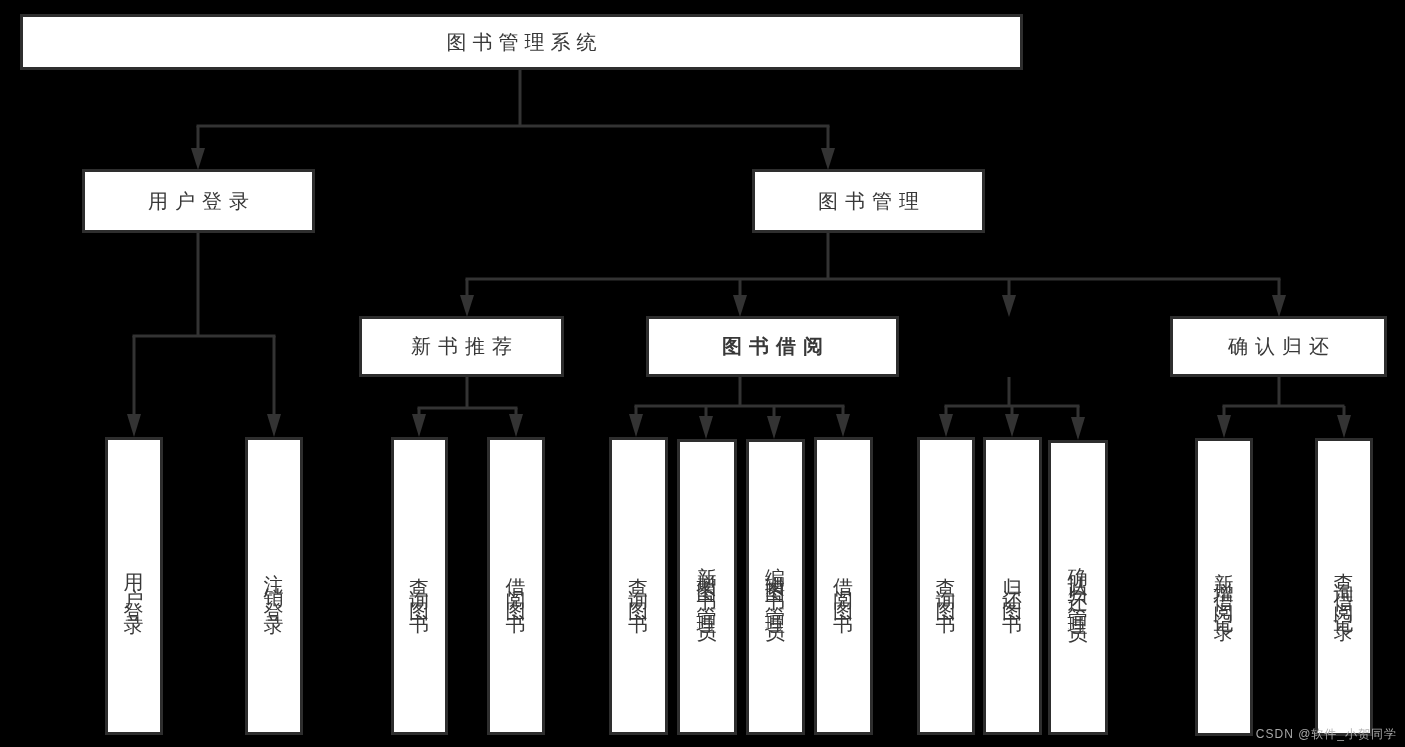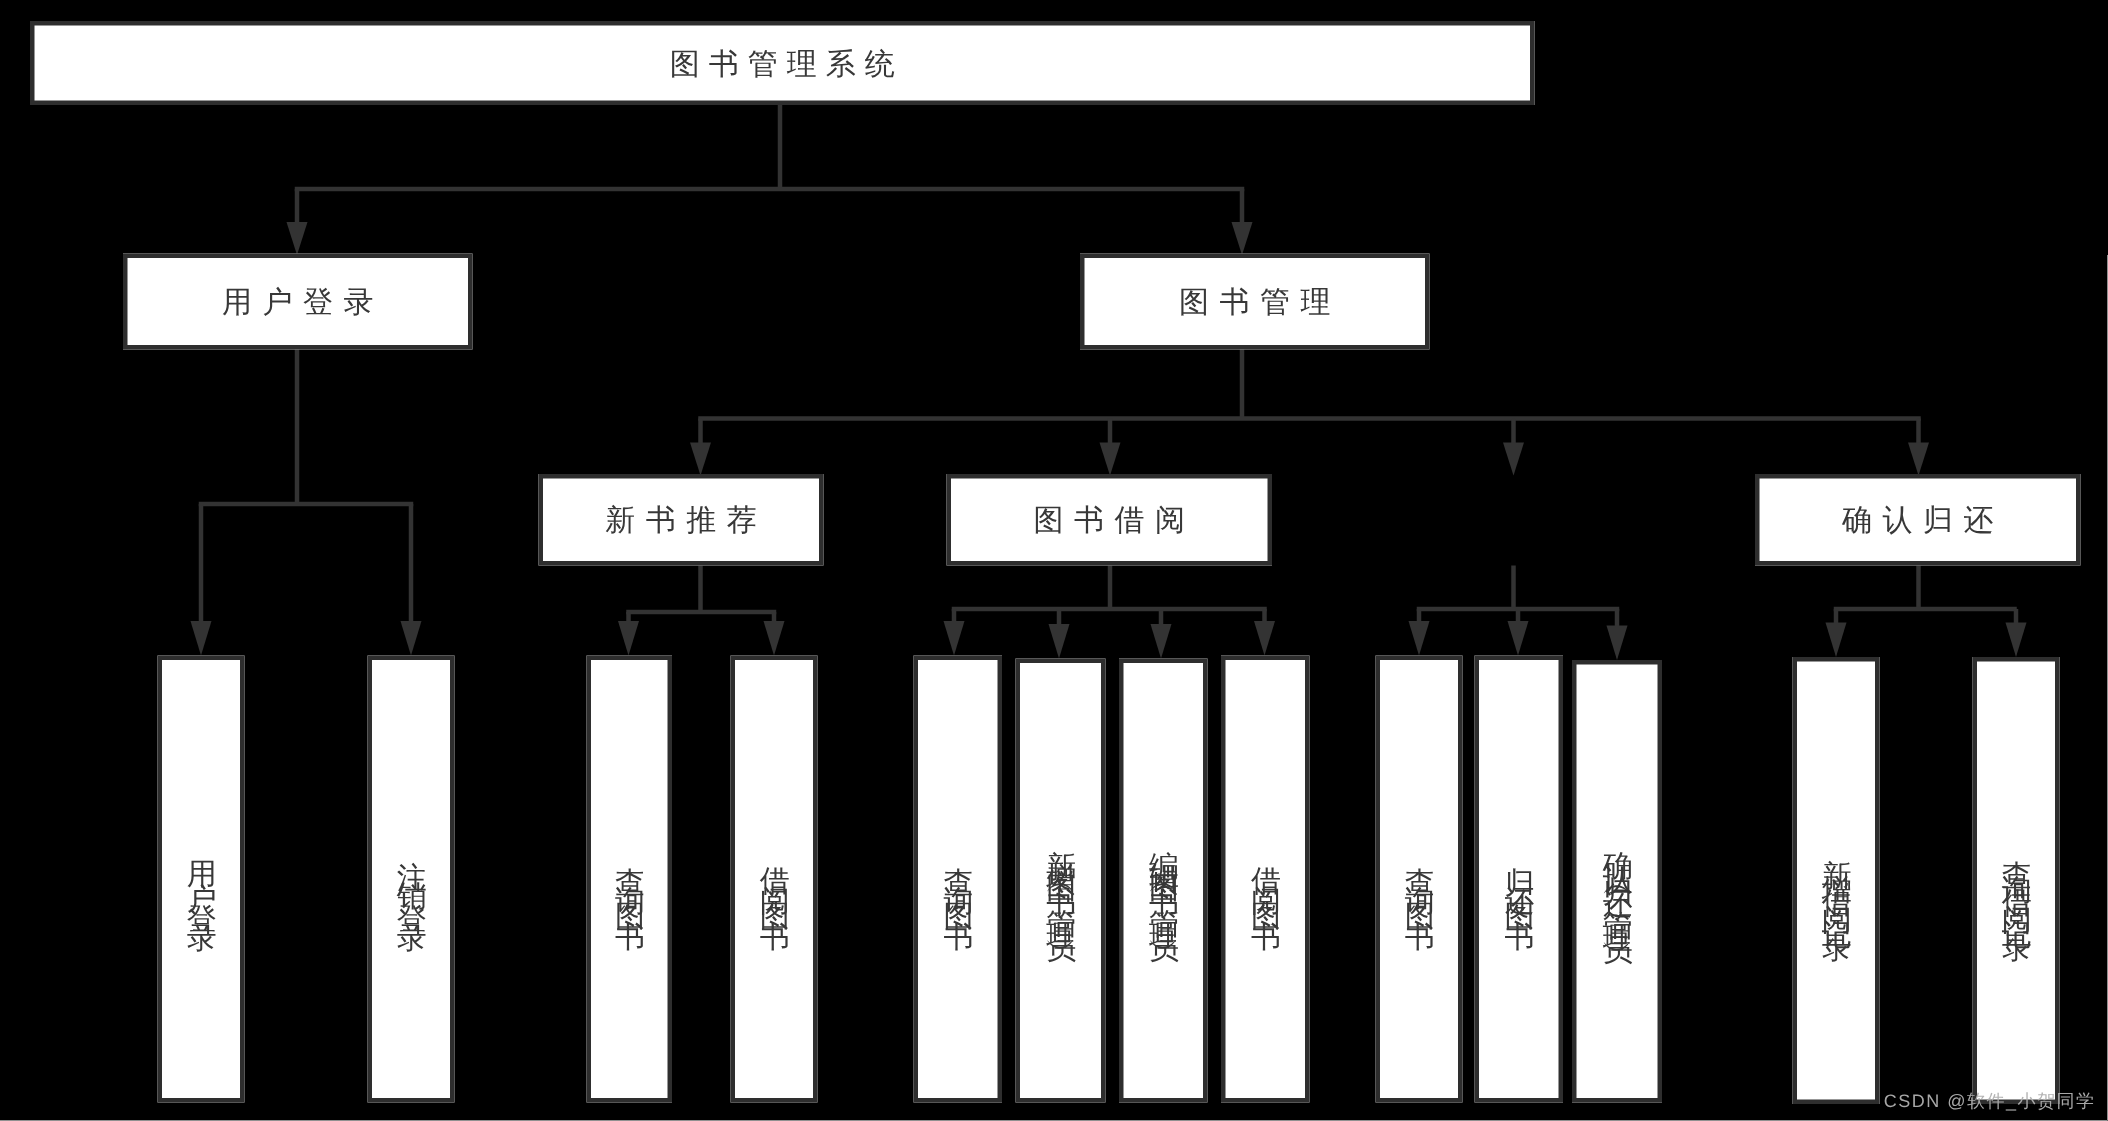--- a/index.html
+++ b/index.html
@@ -125,24 +125,24 @@
       <polygon points="1005,414 1019,414 1012,437"></polygon>
       <polygon points="1071,417 1085,417 1078,440"></polygon>
       <polygon points="1217,415 1231,415 1224,438"></polygon>
       <polygon points="1337,415 1351,415 1344,438"></polygon>
     </g>
   </svg>
 
   <div class="hbox root" style="left:20px; top:14px; width:1003px; height:56px;">图书管理系统</div>
 
   <div class="hbox" style="left:82px; top:169px; width:233px; height:64px;">用户登录</div>
-  <div class="hbox" style="left:720px; top:169px; width:233px; height:64px;">图书管理</div>
+  <div class="hbox" style="left:752px; top:169px; width:233px; height:64px;">图书管理</div>
 
-  <div class="hbox" style="left:359px; top:316px; width:190px; height:61px;">新书推荐</div>
-  <div class="hbox" style="left:631px; top:316px; width:217px; height:61px;">图书借阅</div>
+  <div class="hbox" style="left:359px; top:316px; width:205px; height:61px;">新书推荐</div>
+  <div class="hbox" style="left:646px; top:316px; width:253px; height:61px;font-weight:bold;">图书借阅</div>
   <div class="hbox" style="left:1170px; top:316px; width:217px; height:61px;">确认归还</div>
 
   <div class="vbox ls-xl" style="left:105px; top:437px; width:58px; height:298px;">用户登录</div>
   <div class="vbox ls-xl" style="left:245px; top:437px; width:58px; height:298px;">注销登录</div>
 
   <div class="vbox ls-md" style="left:391px; top:437px; width:57px; height:298px;">查询图书</div>
   <div class="vbox ls-md" style="left:487px; top:437px; width:58px; height:298px;">借阅图书</div>
 
   <div class="vbox ls-md" style="left:609px; top:437px; width:59px; height:298px;">查询图书</div>
   <div class="vbox ls-sm" style="left:677px; top:439px; width:60px; height:296px;">新增图书（管理员）</div>

